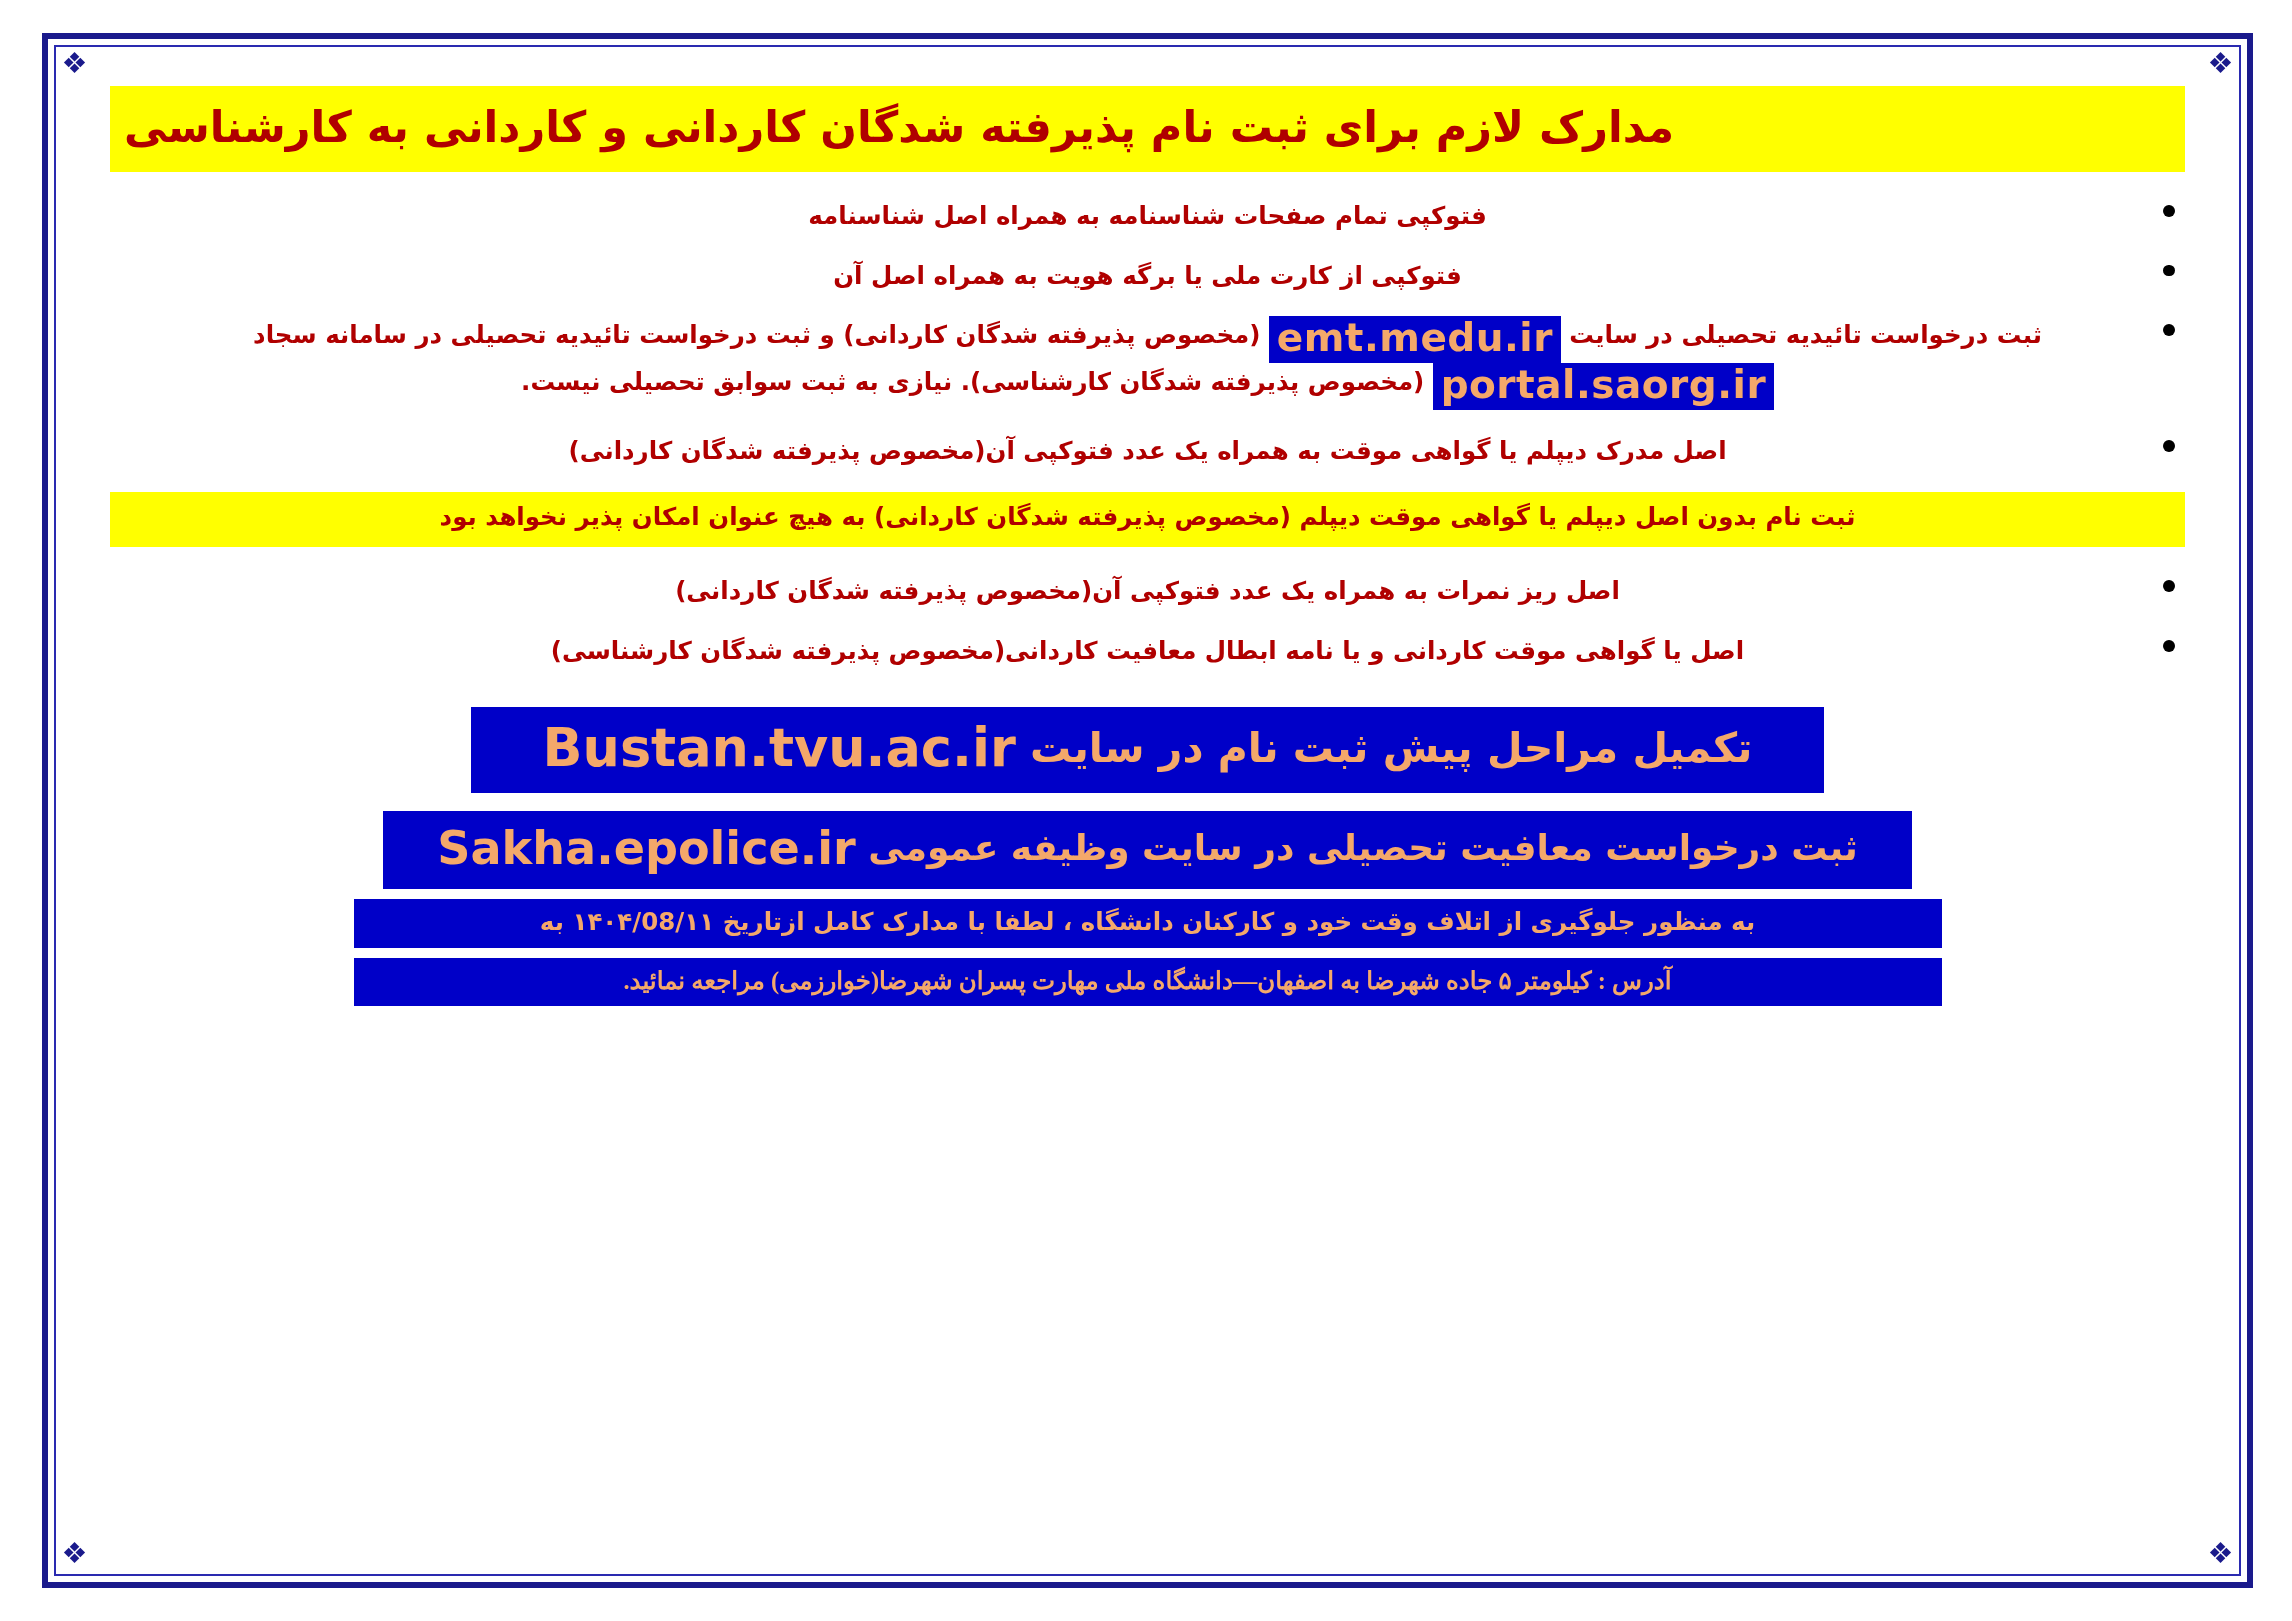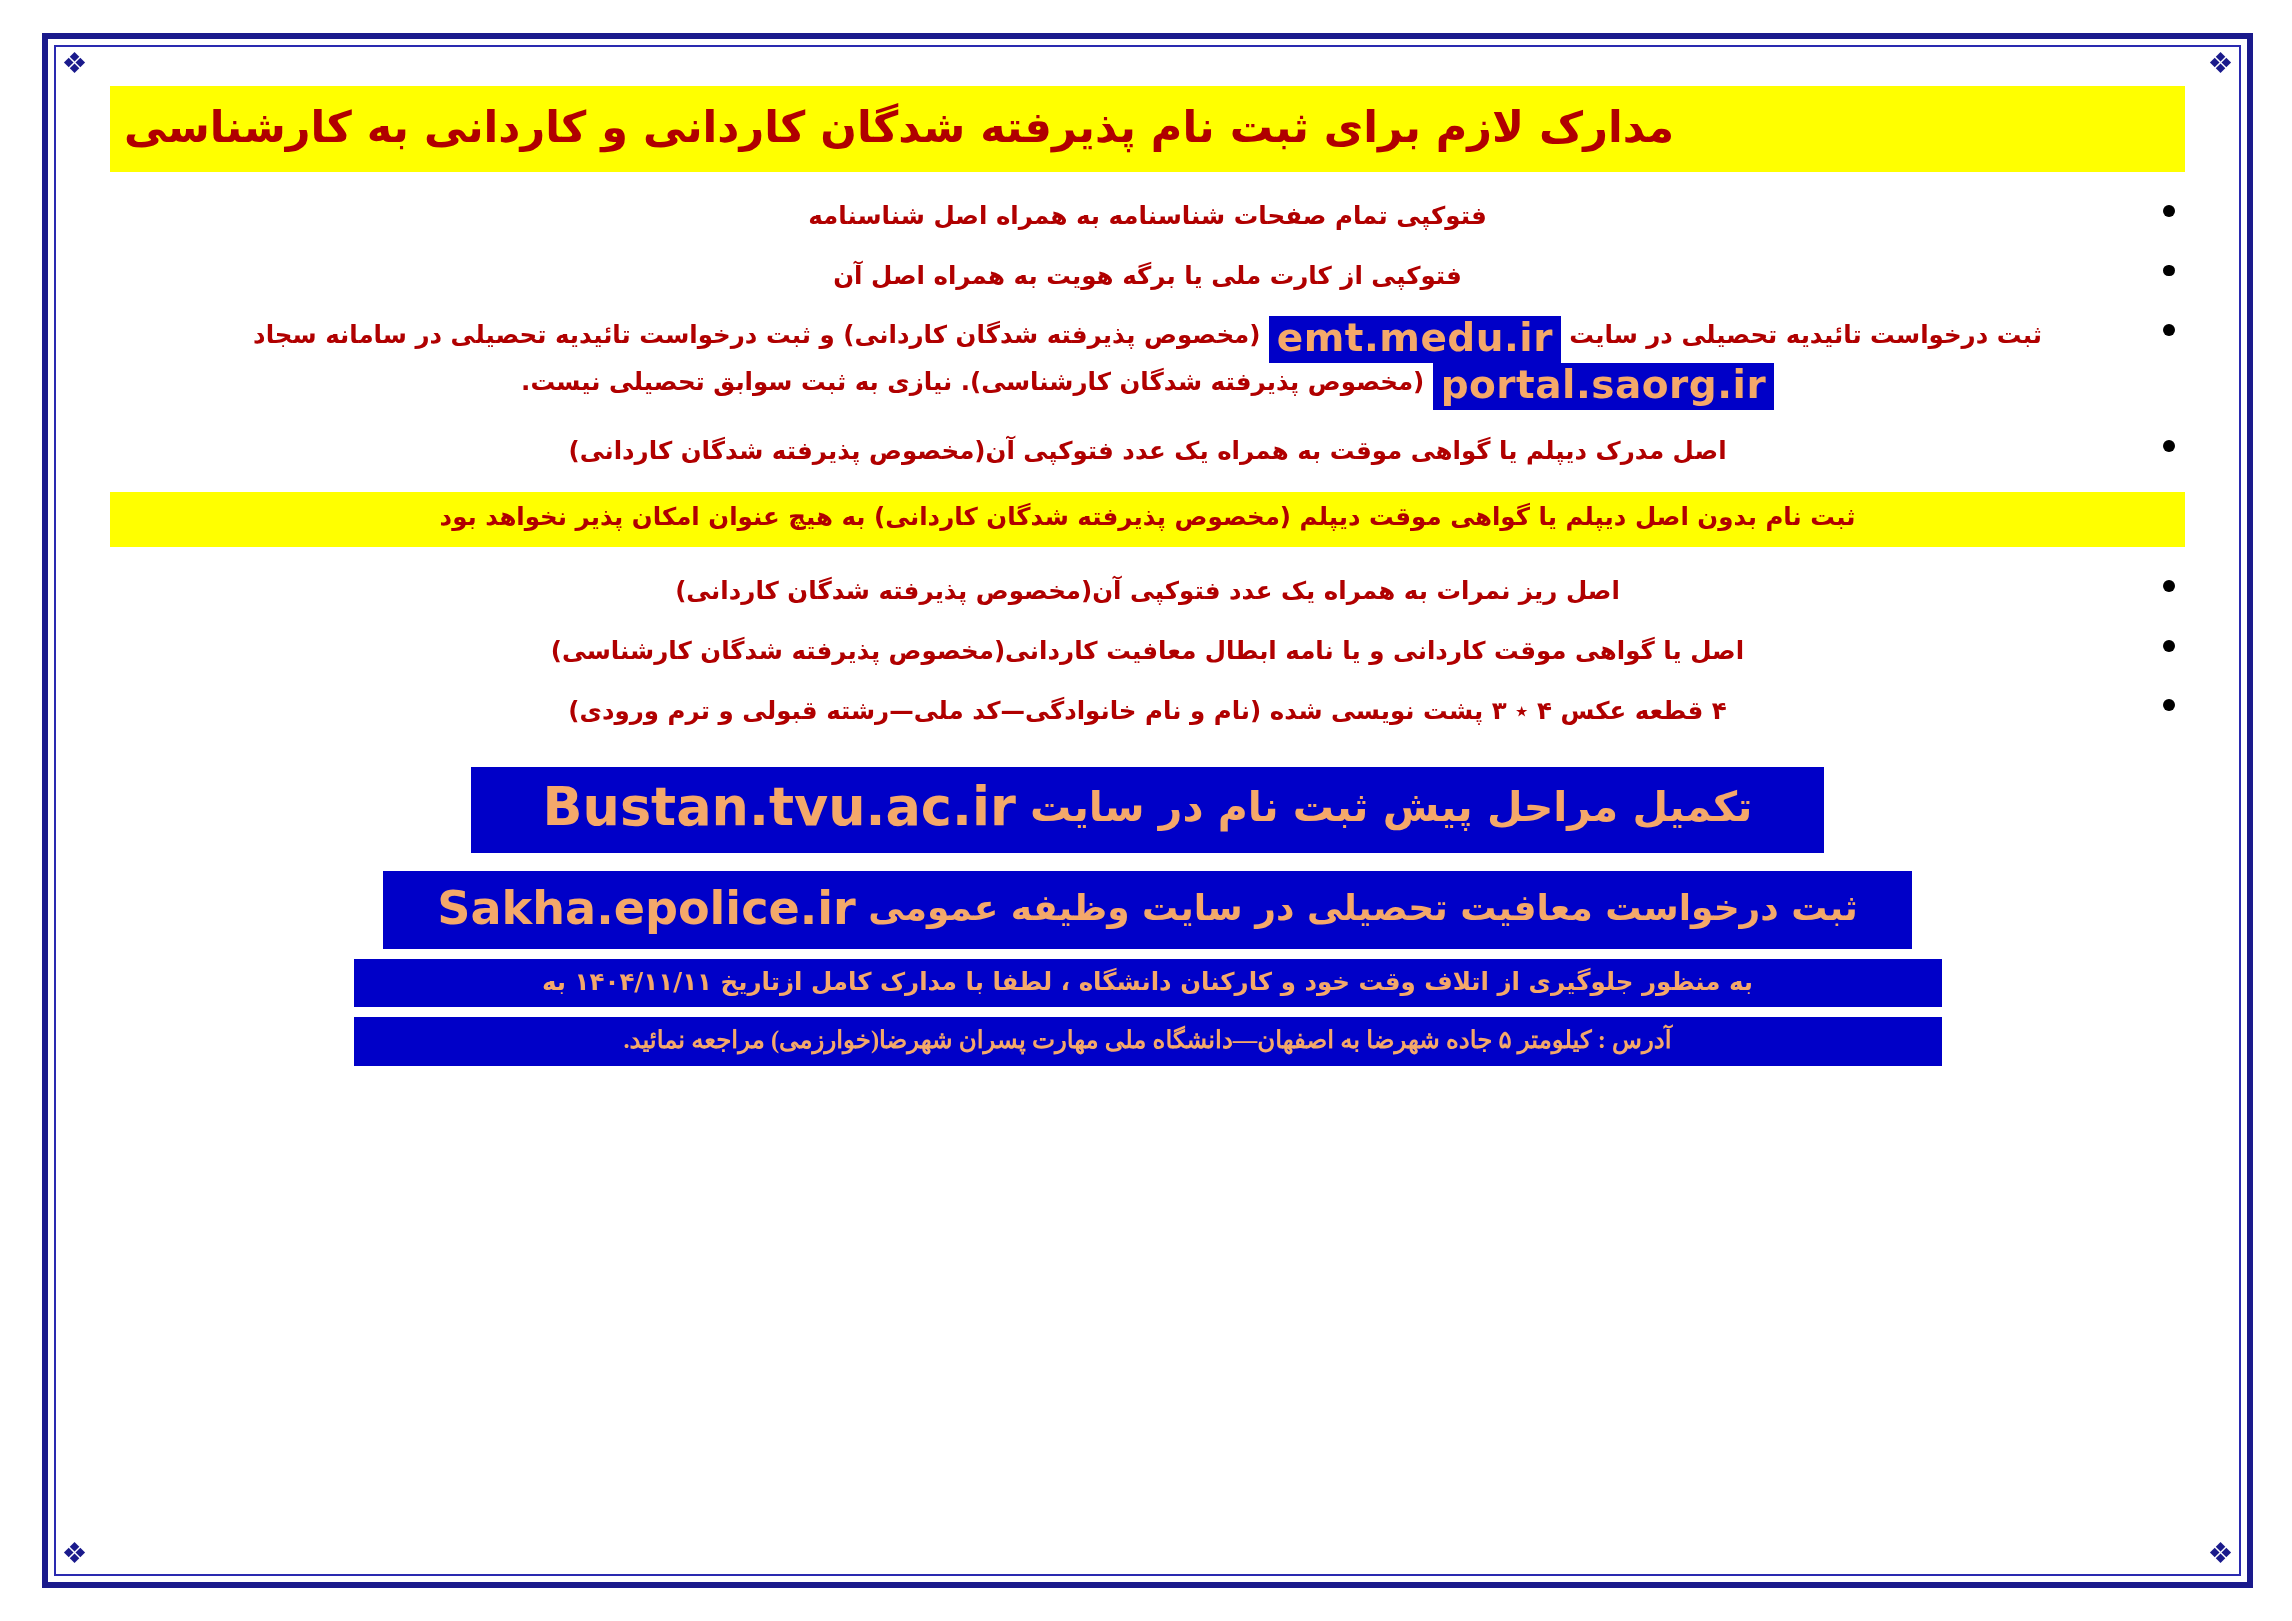--- a/index.html
+++ b/index.html
@@ -200,39 +200,35 @@
           <li>
             <span class="bullet"></span>
             <span>اصل ریز نمرات به همراه یک عدد فتوکپی آن(مخصوص پذیرفته شدگان کاردانی)</span>
           </li>
 
           <li>
             <span class="bullet"></span>
             <span>اصل یا گواهی موقت کاردانی و یا نامه ابطال معافیت کاردانی(مخصوص پذیرفته شدگان کارشناسی)</span>
           </li>
 
-          <li>
-            <span class="bullet"></span>
-            <span>۴ قطعه عکس ۴ ٭ ۳ پشت نویسی شده (نام و نام خانوادگی—کد ملی—رشته قبولی و ترم ورودی)</span>
-          </li>
         </ul>
 
         <div class="center-wrap">
 
           <div class="blue-block bb-bustan">
             <span>تکمیل مراحل پیش ثبت نام در سایت</span>
             <span class="ltr">Bustan.tvu.ac.ir</span>
           </div>
 
           <div class="blue-block bb-sakha">
             <span>ثبت درخواست معافیت تحصیلی در سایت وظیفه عمومی</span>
             <span class="ltr">Sakha.epolice.ir</span>
           </div>
 
-          <div class="blue-block bb-note">به منظور جلوگیری از اتلاف وقت خود و کارکنان دانشگاه ، لطفا با مدارک کامل ازتاریخ ۱۴۰۴/۱۱/۱۱ به</div>
+          <div class="blue-block bb-note">به منظور جلوگیری از اتلاف وقت خود و کارکنان دانشگاه ، لطفا با مدارک کامل ازتاریخ ۱۴۰۴/08/۱۱ به</div>
 
           <div class="blue-block bb-addr">آدرس : کیلومتر ۵ جاده شهرضا به اصفهان—دانشگاه ملی مهارت پسران شهرضا(خوارزمی) مراجعه نمائید.</div>
 
         </div>
 
       </div>
     </div>
   </div>
 </div>
 

